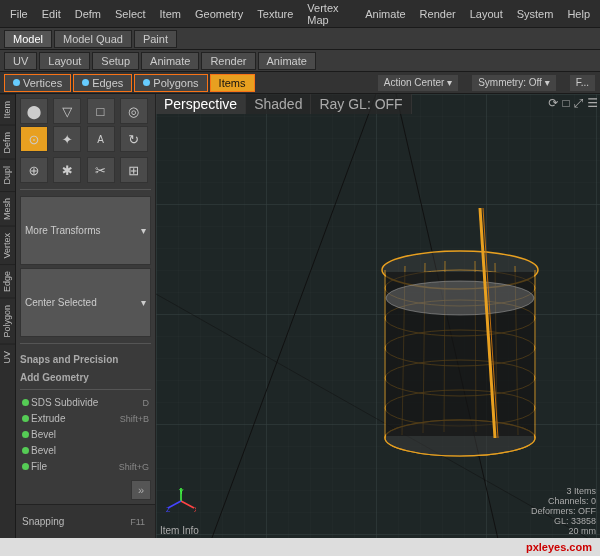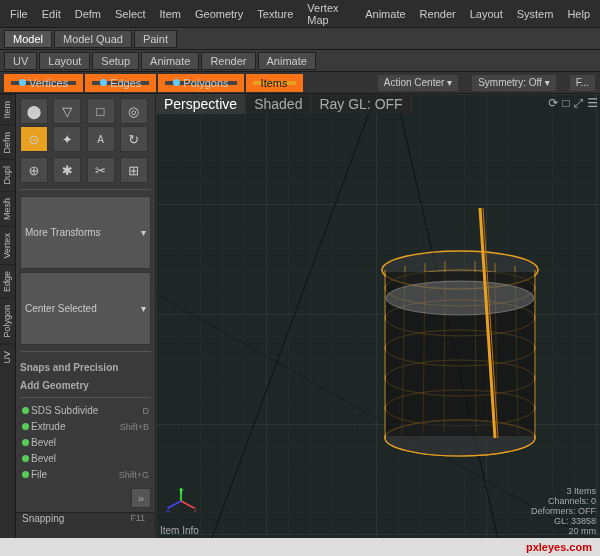--- a/index.html
+++ b/index.html
@@ -62,21 +62,21 @@
       align-items: center;
       padding: 0 4px;
       gap: 2px;
       border-bottom: 1px solid #1a1a1a;
     }
     .comp-tab {
       padding: 2px 8px;
       font-size: 11px;
       color: #ccc;
       background: #444;
-      border: 7px solid #f97316;
+      border: 1px solid #f97316;
       cursor: pointer;
       height: 18px;
       display: flex;
       align-items: center;
       gap: 3px;
     }
     .comp-tab.active { background: #e8a020; color: #111; }
     .comp-tab .dot {
       width: 7px; height: 7px;
       border-radius: 50%;
@@ -326,23 +326,23 @@
     
     .left-with-sidetabs {
       display: flex;
       flex-direction: row;
       width: 156px;
       flex-shrink: 0;
     }
 
     .snapping-bottom {
       background: #333;
-      height: 26px;
-      display: flex;
-      align-items: flex-start;
+      height: 34px;
+      display: flex;
+      align-items: center;
       padding: 0 6px;
       border-top: 1px solid #222;
       font-size: 10px;
       color: #aaa;
       gap: 6px;
     }
     .snap-label {
       font-size: 10px;
       color: #bbb;
     }

